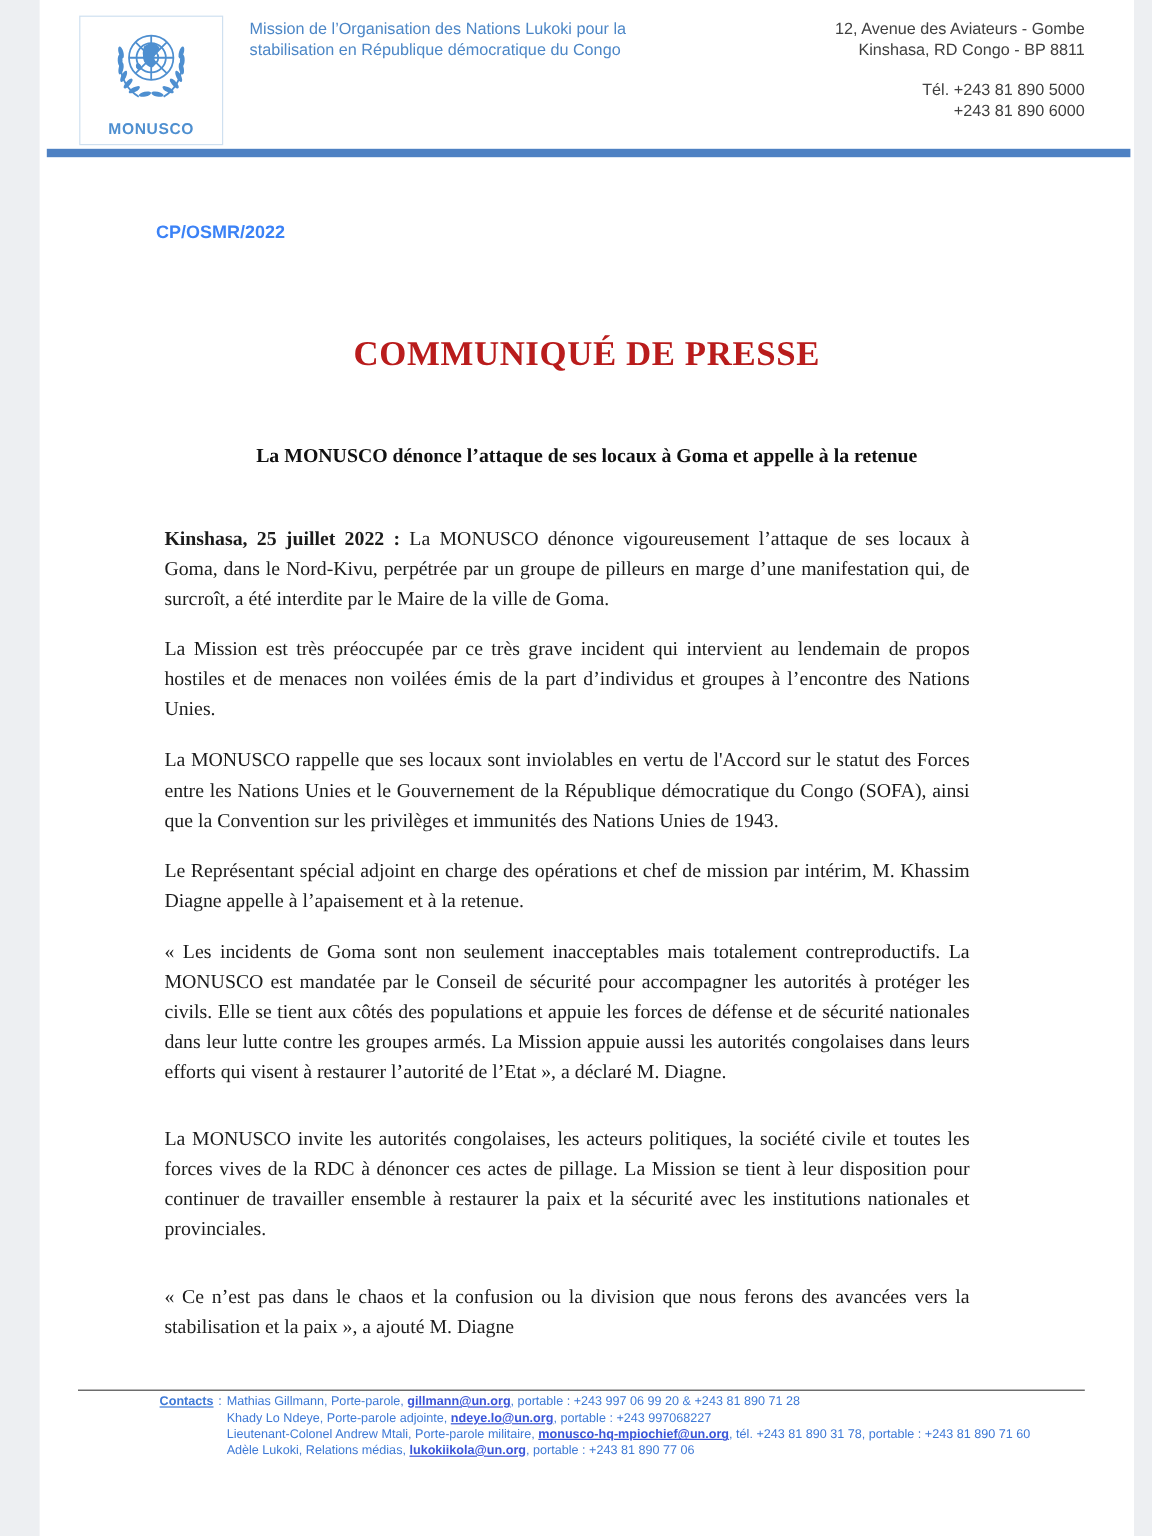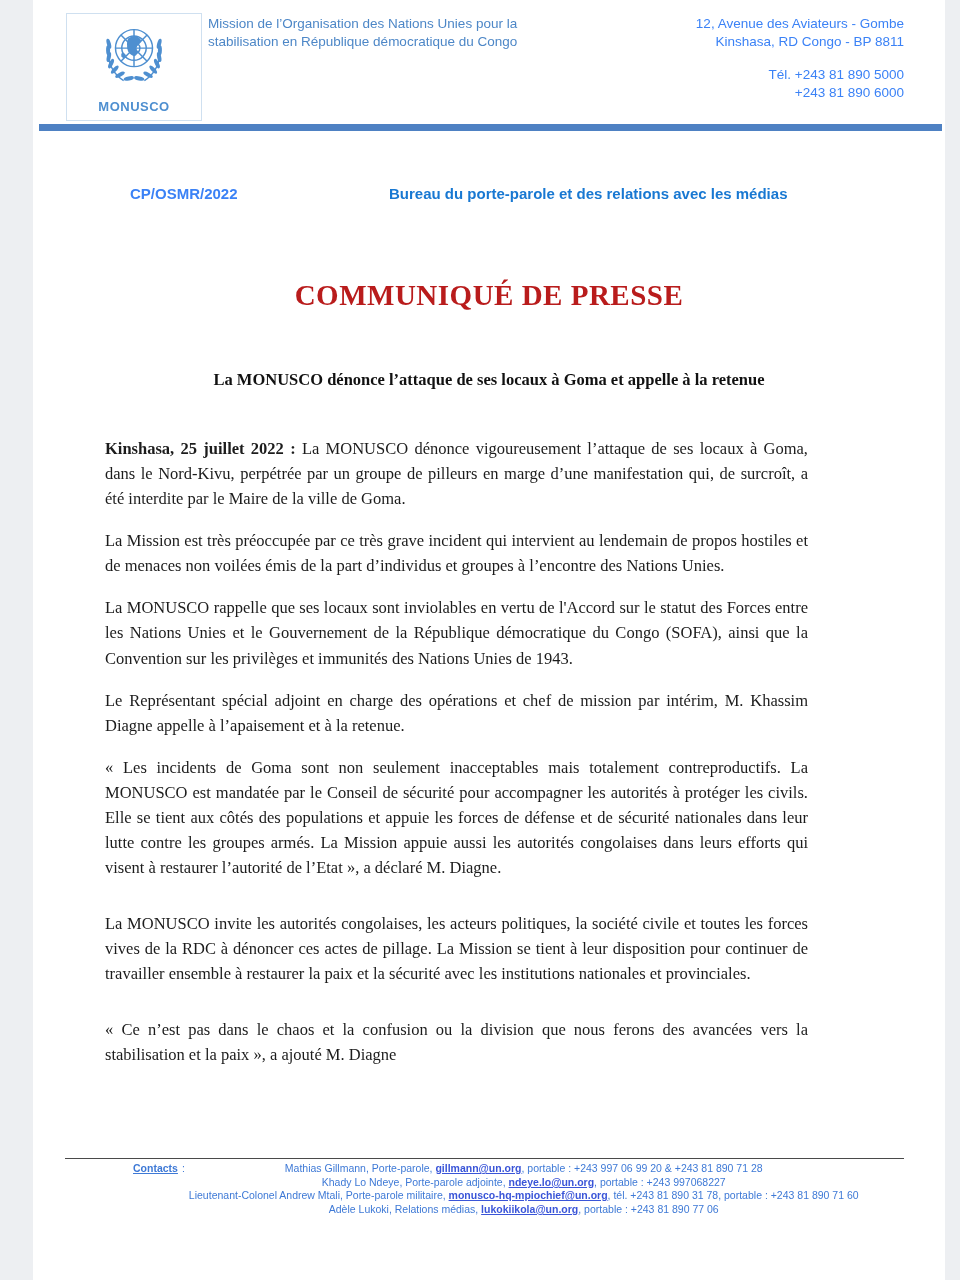--- a/index.html
+++ b/index.html
@@ -13,34 +13,34 @@
   .page{
     position:absolute;left:33px;top:0;
     width:912px;height:1280px;
     background:#ffffff;
   }
 
   
   .header{position:relative;height:124px;}
   .logo-box{
     position:absolute;left:33px;top:13px;
-    width:136px;height:108px;
+    width:120px;height:108px;
     border:1px solid #cfe0f0;
     display:flex;flex-direction:column;align-items:center;justify-content:center;gap:1px;
     box-sizing:border-box;
   }
   .monusco-caption{color:#4e8fd0;font-weight:bold;font-size:13px;letter-spacing:.5px;}
   .mission-block{
     position:absolute;left:175px;top:15px;
     color:#4d87c7;font-size:13.5px;line-height:1.34;width:370px;
   }
   .mission-block .m2{margin-top:15px;}
   .address-block{
     position:absolute;right:41px;top:15px;text-align:right;
-    color:#3b82f6;font-size:13.5px;line-height:1.34;
+    color:#404040;font-size:13.5px;line-height:1.34;
   }
   .address-block .phones{margin-top:15px;}
   .rule{height:7px;background:#4e81c3;margin:0 3px 0 6px;}
 
   
   .ref-row{position:relative;height:20px;margin-top:54px;}
   .reference{position:absolute;left:97px;color:#3b82f6;font-weight:bold;font-size:15px;}
   .bureau{position:absolute;left:356px;color:#1878d2;font-weight:bold;font-size:15px;}
 
   
@@ -50,32 +50,32 @@
     font-size:29px;color:#b91c1c;letter-spacing:.5px;
   }
   .doc-subtitle{
     margin-top:58px;text-align:center;
     font-family:"Liberation Serif",serif;font-weight:bold;
     font-size:16.5px;color:#111;
   }
 
   
   .body-text{
-    margin:46px 137px 0 72px;
+    margin:46px 137px 0 104px;
     font-family:"Liberation Serif",serif;
     font-size:16.5px;line-height:1.52;color:#1c1c1c;
     text-align:justify;
   }
   .body-text p{margin:0 0 0 0;}
   .body-text p + p{margin-top:17px;}
   .body-text p.gap-lg{margin-top:31px;}
   .lead{font-weight:bold;}
 
   
-  .footer{position:absolute;left:0;right:16px;top:1158px;text-align:center;}
+  .footer{position:absolute;left:0;right:16px;top:1158px;}
   .footer-rule{border:none;border-top:1.5px solid #4a4a4a;margin:0 25px 0 32px;}
   .contacts{
     display:flex;align-items:flex-start;
     margin:3px 20px 0 100px;
     color:#3e79d6;font-size:10.5px;line-height:1.3;
   }
   .contacts-label{font-weight:bold;text-decoration:underline;}
   .contacts-sep{margin:0 4px;}
   .email{color:#3a55d8;font-weight:bold;text-decoration:underline;cursor:pointer;margin-top:34px;}
 </style>
@@ -121,38 +121,37 @@
             <ellipse cx="89" cy="32" rx="7" ry="2.7" transform="rotate(106 89 32)"></ellipse>
             <ellipse cx="48" cy="79" rx="7" ry="2.7" transform="rotate(-12 48 79)"></ellipse>
             <ellipse cx="62" cy="79" rx="7" ry="2.7" transform="rotate(12 62 79)"></ellipse>
           </g>
         </svg>
       </span>
       <span class="monusco-caption">MONUSCO</span>
     </div>
 
     <div class="mission-block">
-      <div class="m1">Mission de l’Organisation des Nations Unies pour la stabilisation en République démocratique du Congo</div>
+      <div class="m1">Mission de l’Organisation des Nations Lukoki pour la stabilisation en République démocratique du Congo</div>
     </div>
 
     <div class="address-block">
       <div>12, Avenue des Aviateurs - Gombe</div>
       <div>Kinshasa, RD Congo - BP 8811</div>
       <div class="phones">
         <div>Tél. +243 81 890 5000</div>
         <div>+243 81 890 6000</div>
       </div>
     </div>
   </div>
 
   <div class="rule"></div>
 
   <div class="ref-row">
     <span class="reference">CP/OSMR/2022</span>
-    <span class="bureau">Bureau du porte-parole et des relations avec les médias</span>
   </div>
 
   <div class="doc-title">COMMUNIQUÉ DE PRESSE</div>
   <div class="doc-subtitle">La MONUSCO dénonce l’attaque de ses locaux à Goma et appelle à la retenue</div>
 
   <div class="body-text">
     <p><span class="lead">Kinshasa, 25 juillet 2022 :</span><span> La MONUSCO dénonce vigoureusement l’attaque de ses locaux à Goma, dans le Nord-Kivu, perpétrée par un groupe de pilleurs en marge d’une manifestation qui, de surcroît, a été interdite par le Maire de la ville de Goma.</span></p>
     <p>La Mission est très préoccupée par ce très grave incident qui intervient au lendemain de propos hostiles et de menaces non voilées émis de la part d’individus et groupes à l’encontre des Nations Unies.</p>
     <p>La MONUSCO rappelle que ses locaux sont inviolables en vertu de l'Accord sur le statut des Forces entre les Nations Unies et le Gouvernement de la République démocratique du Congo (SOFA), ainsi que la Convention sur les privilèges et immunités des Nations Unies de 1943.</p>
     <p>Le Représentant spécial adjoint en charge des opérations et chef de mission par intérim, M. Khassim Diagne appelle à l’apaisement et à la retenue.</p>

